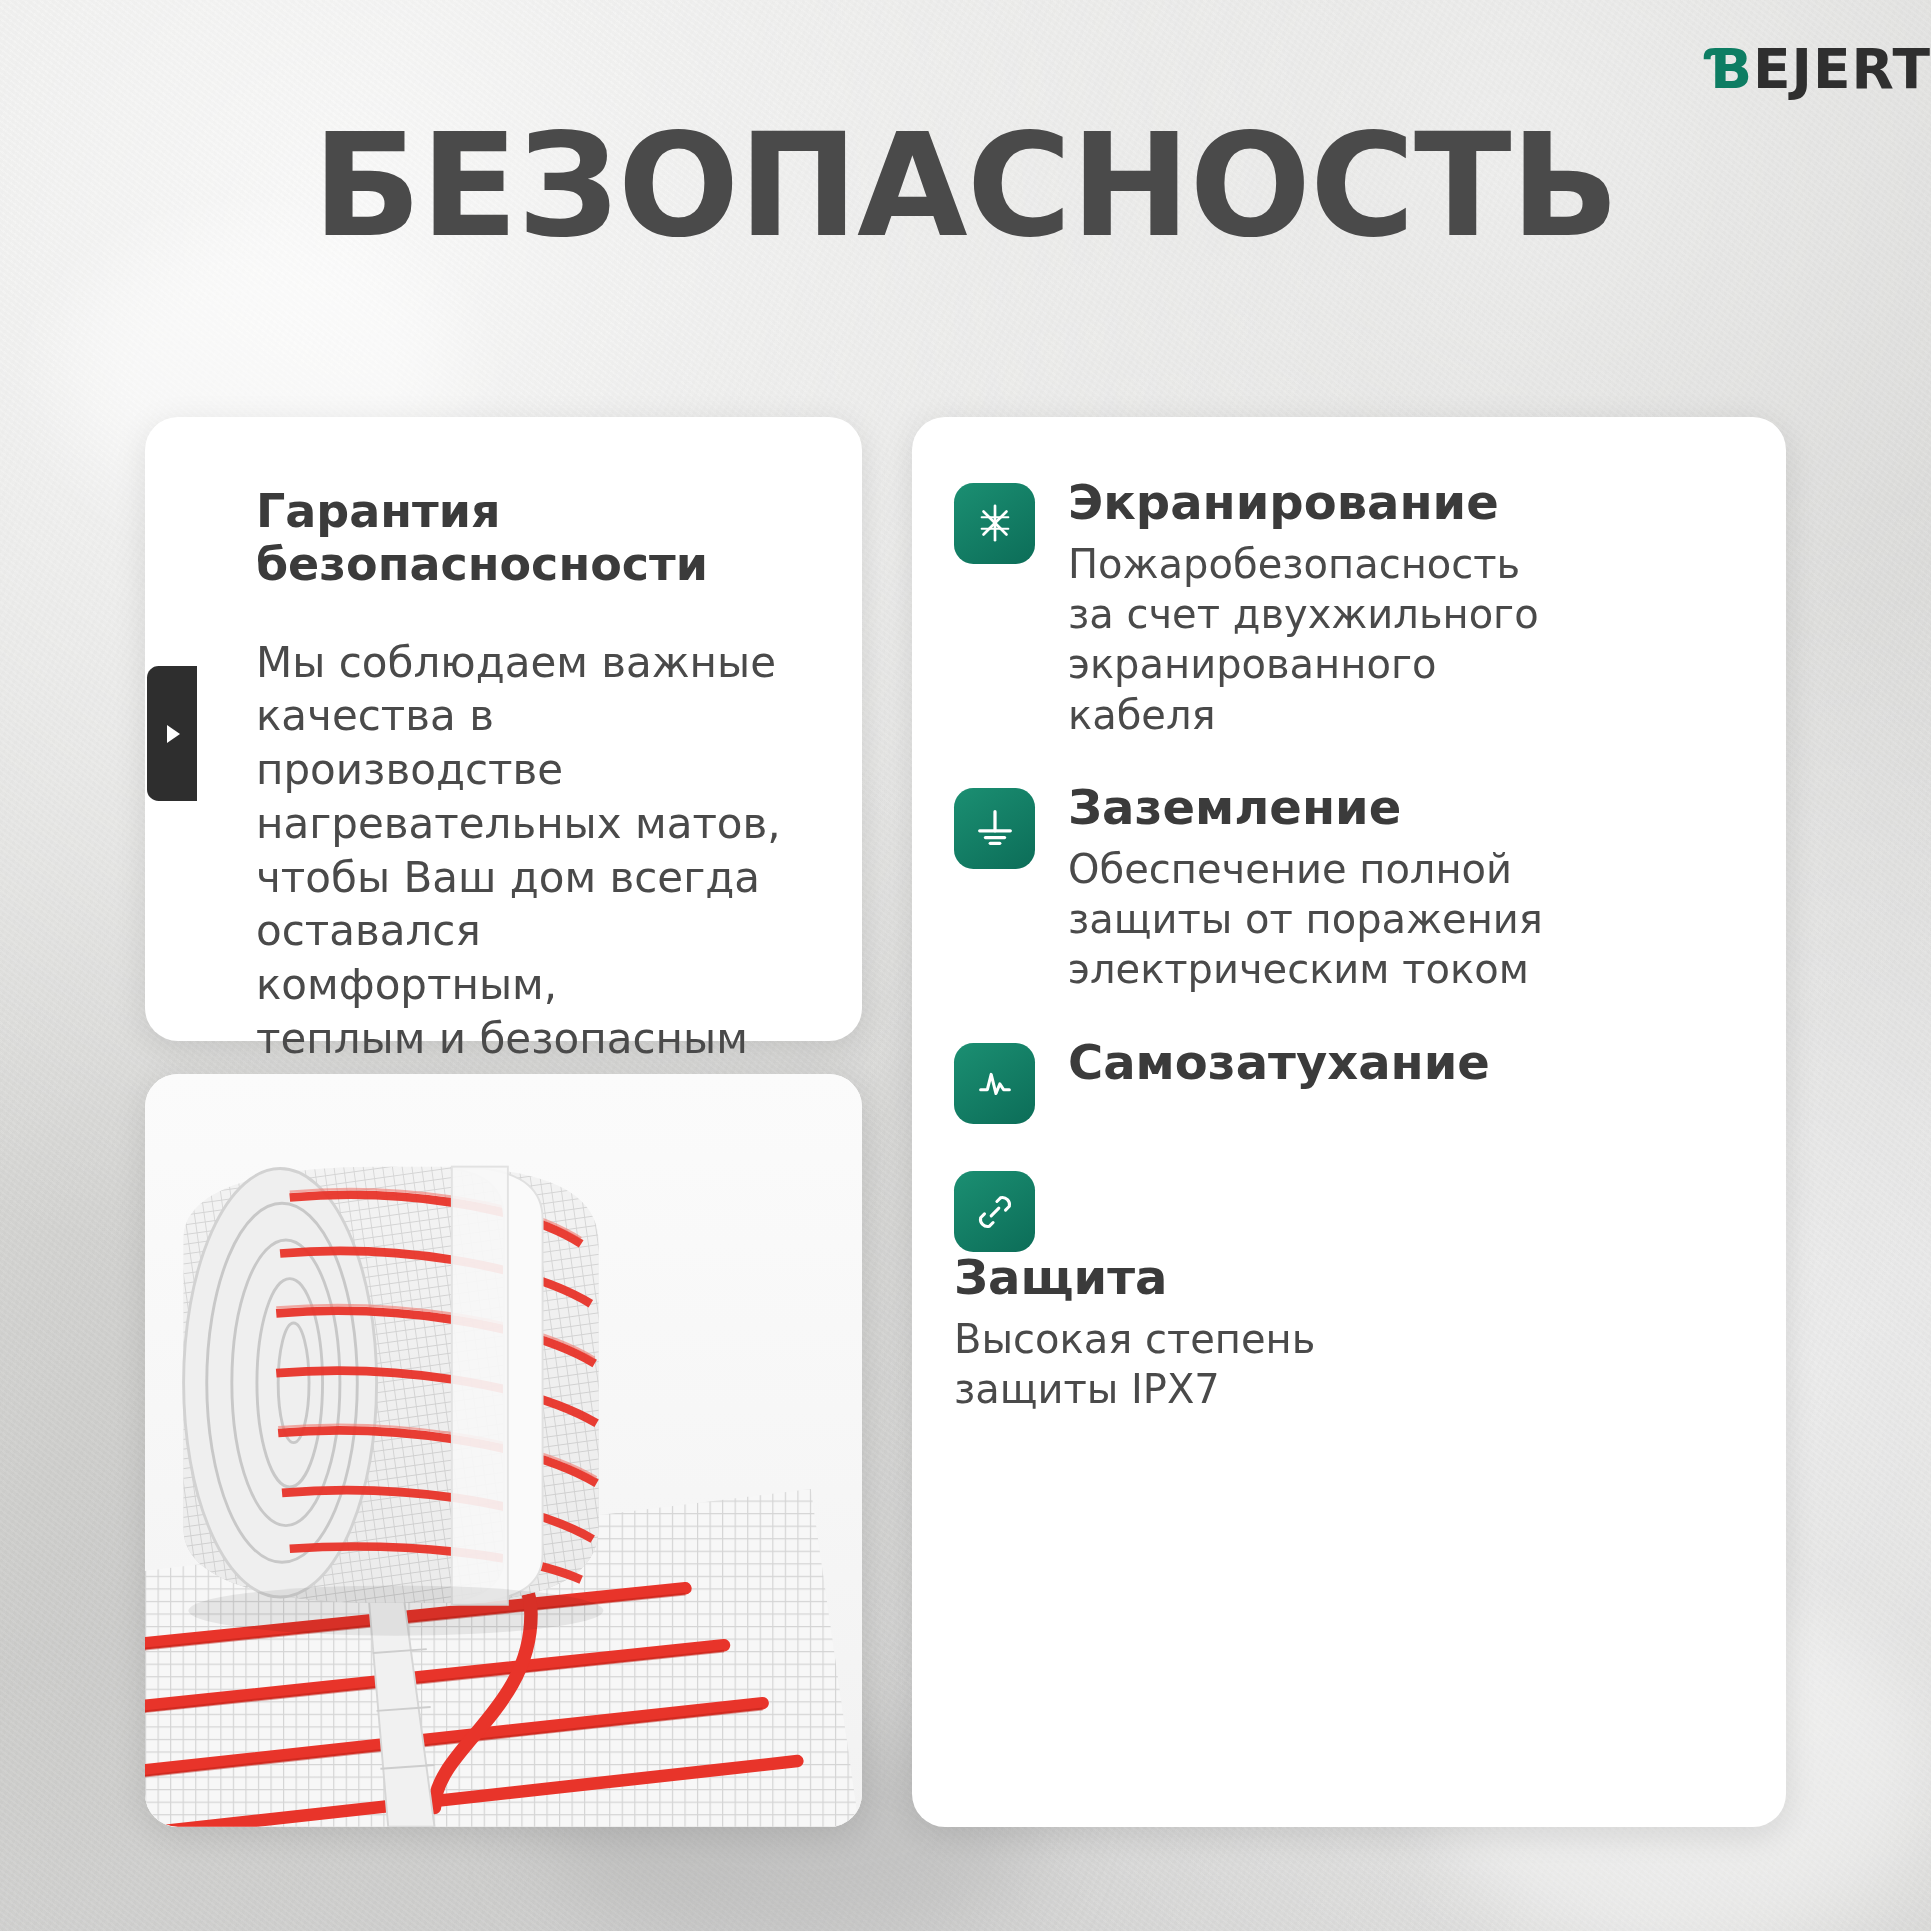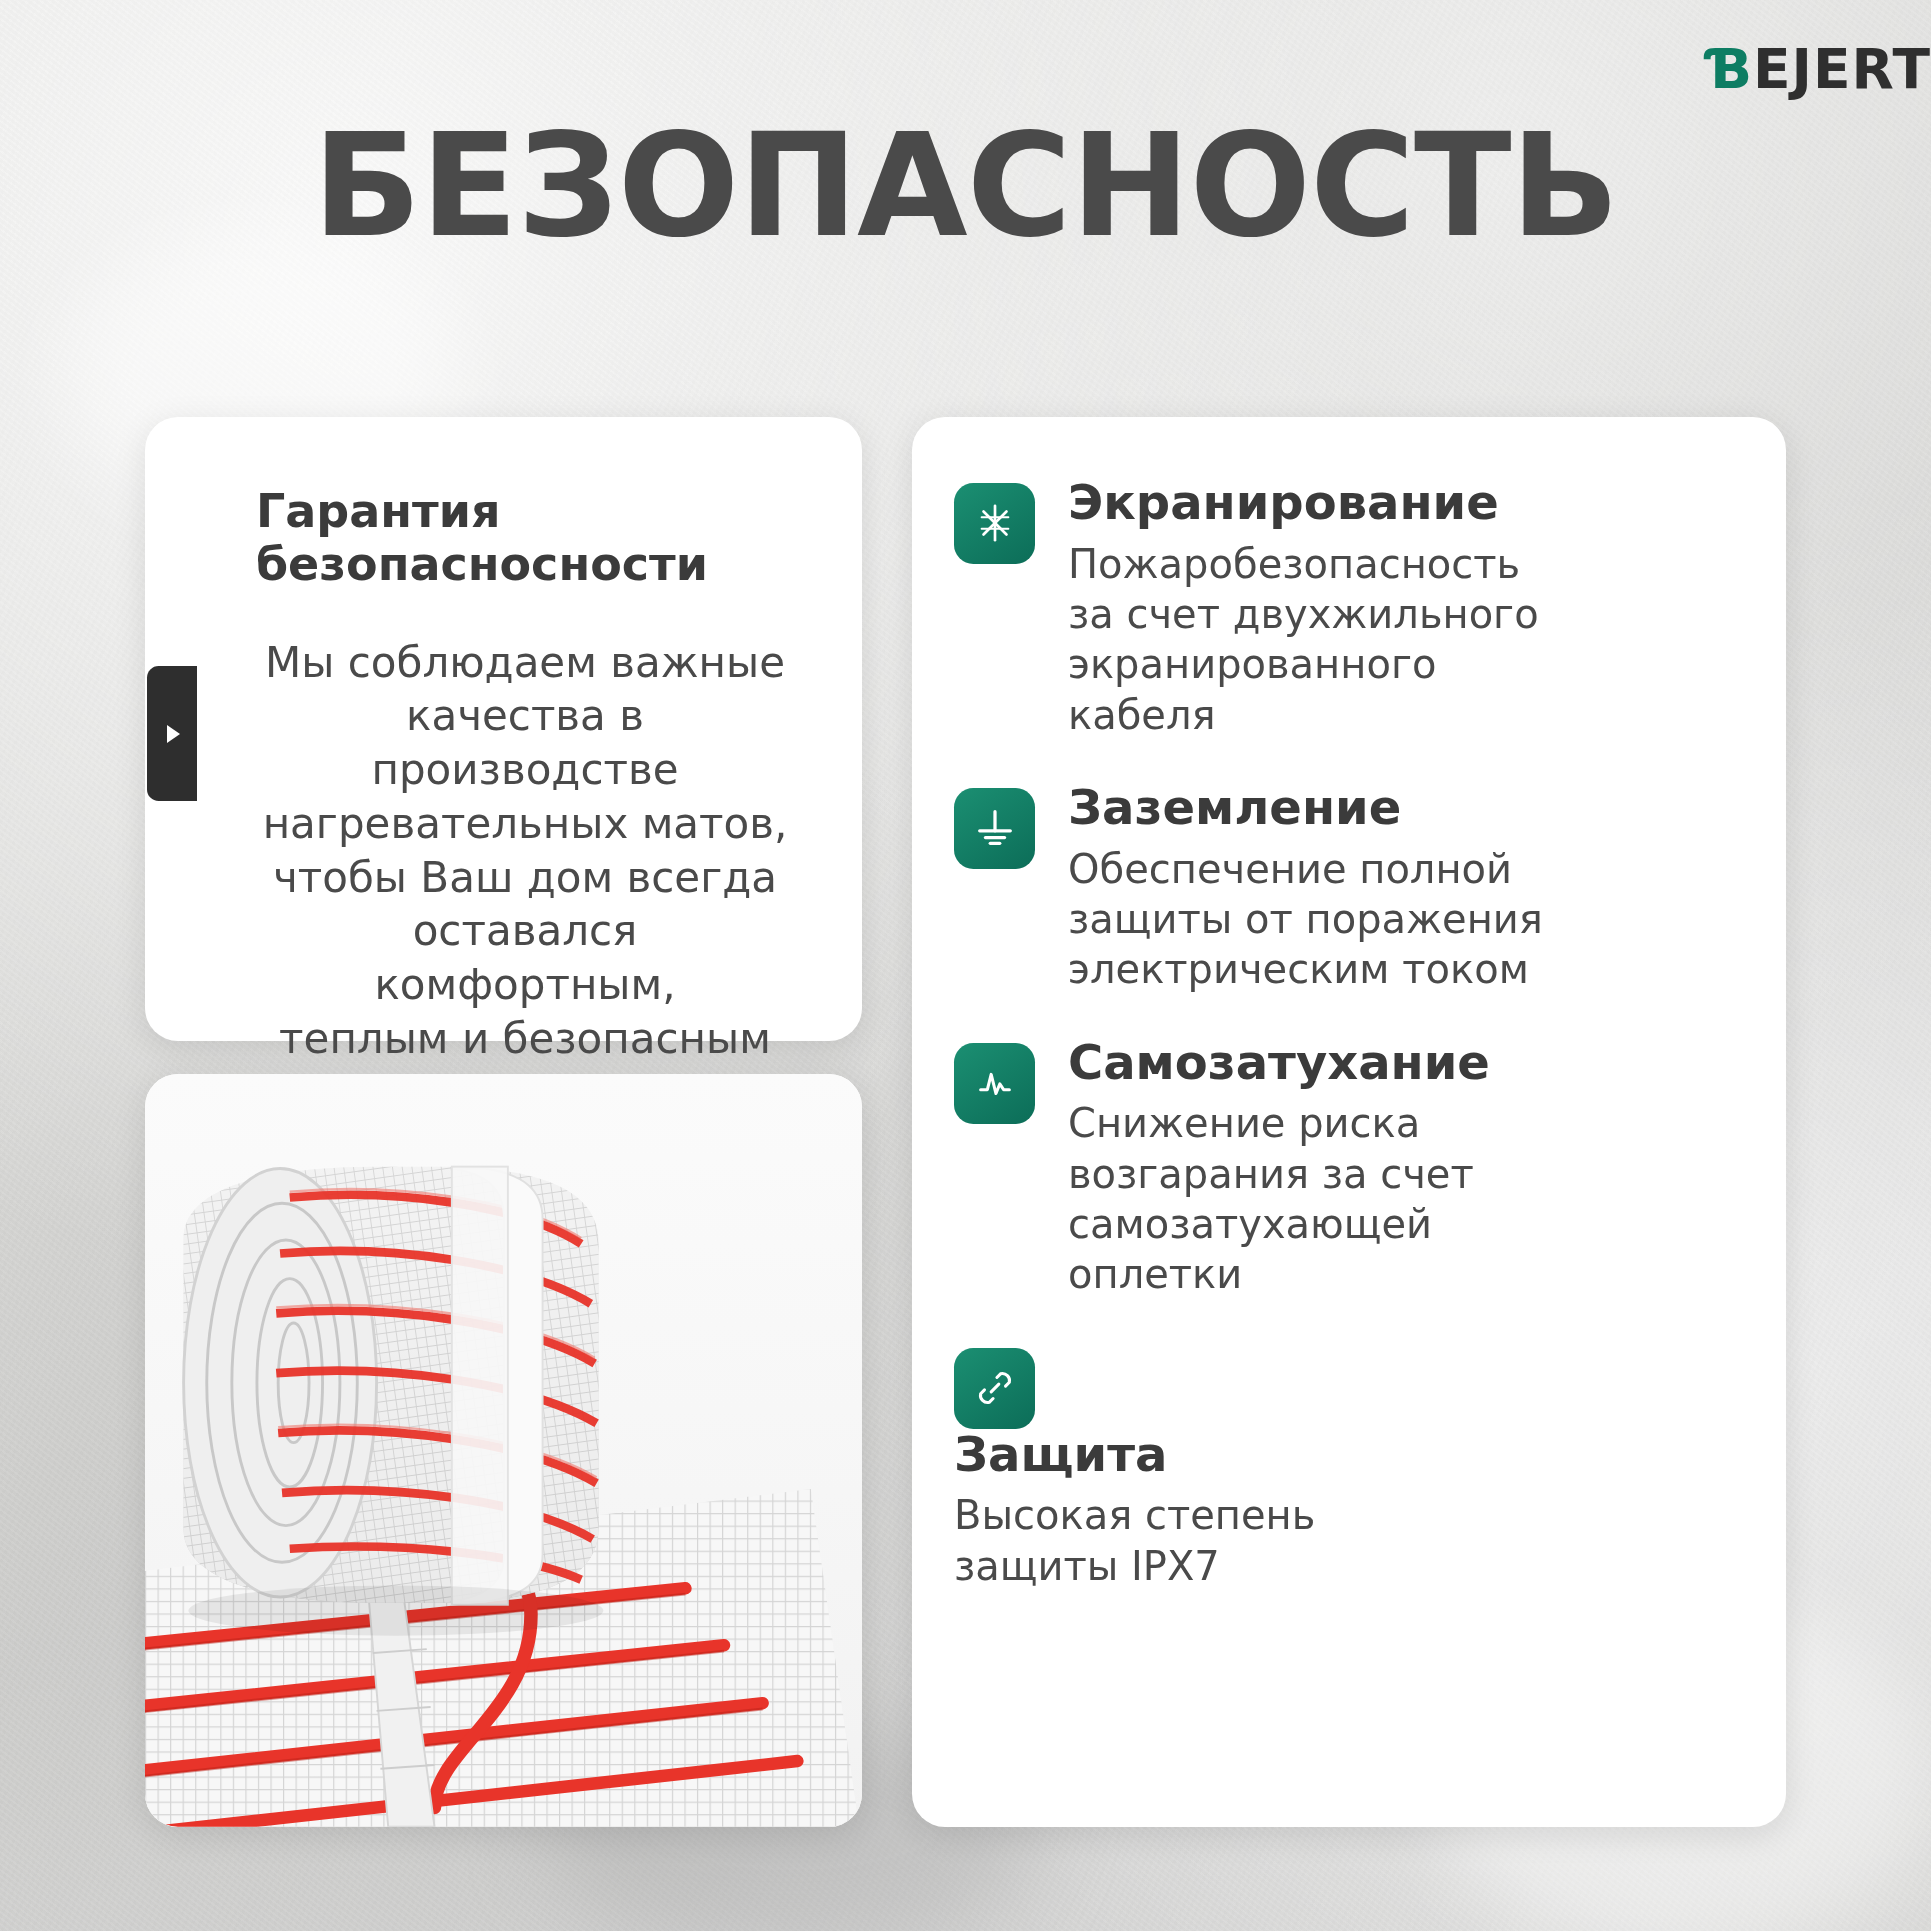--- a/index.html
+++ b/index.html
@@ -97,21 +97,20 @@
     color: #3b3b3b;
     margin: 0 0 44px 0;
     white-space: pre-line;
   }
   .guarantee-text {
     font-size: 42px;
     line-height: 1.28;
     color: #4a4a4a;
     margin: 0;
     white-space: pre-line;
-    text-align: center;
   }
 
   
   .side-tab {
     position: absolute;
     left: 147px;
     top: 666px;
     width: 50px;
     height: 135px;
     background: #2e2e2e;
@@ -357,24 +356,20 @@
     </div>
 
     <div class="feature">
       <div class="feature-icon">
         <svg width="44" height="44" viewBox="0 0 46 46" fill="none" stroke="#ffffff" stroke-width="3.2" stroke-linecap="round" stroke-linejoin="round">
           <path d="M8 30 L15 30 L19 14 L24 34 L28 24 L32 30 L38 30"></path>
         </svg>
       </div>
       <div class="feature-body">
         <h3 class="feature-title">Самозатухание</h3>
-        <p class="feature-desc">Снижение риска
-возгарания за счет
-самозатухающей
-оплетки</p>
       </div>
     </div>
 
     <div class="feature">
       <div class="feature-icon">
         <svg width="44" height="44" viewBox="0 0 46 46" fill="none" stroke="#ffffff" stroke-width="3.2" stroke-linecap="round">
           <path d="M19 27 L27 19"></path>
           <path d="M25 12 L29 8 A7.5 7.5 0 0 1 38 17 L34 21"></path>
           <path d="M21 34 L17 38 A7.5 7.5 0 0 1 8 29 L12 25"></path>
         </svg>

